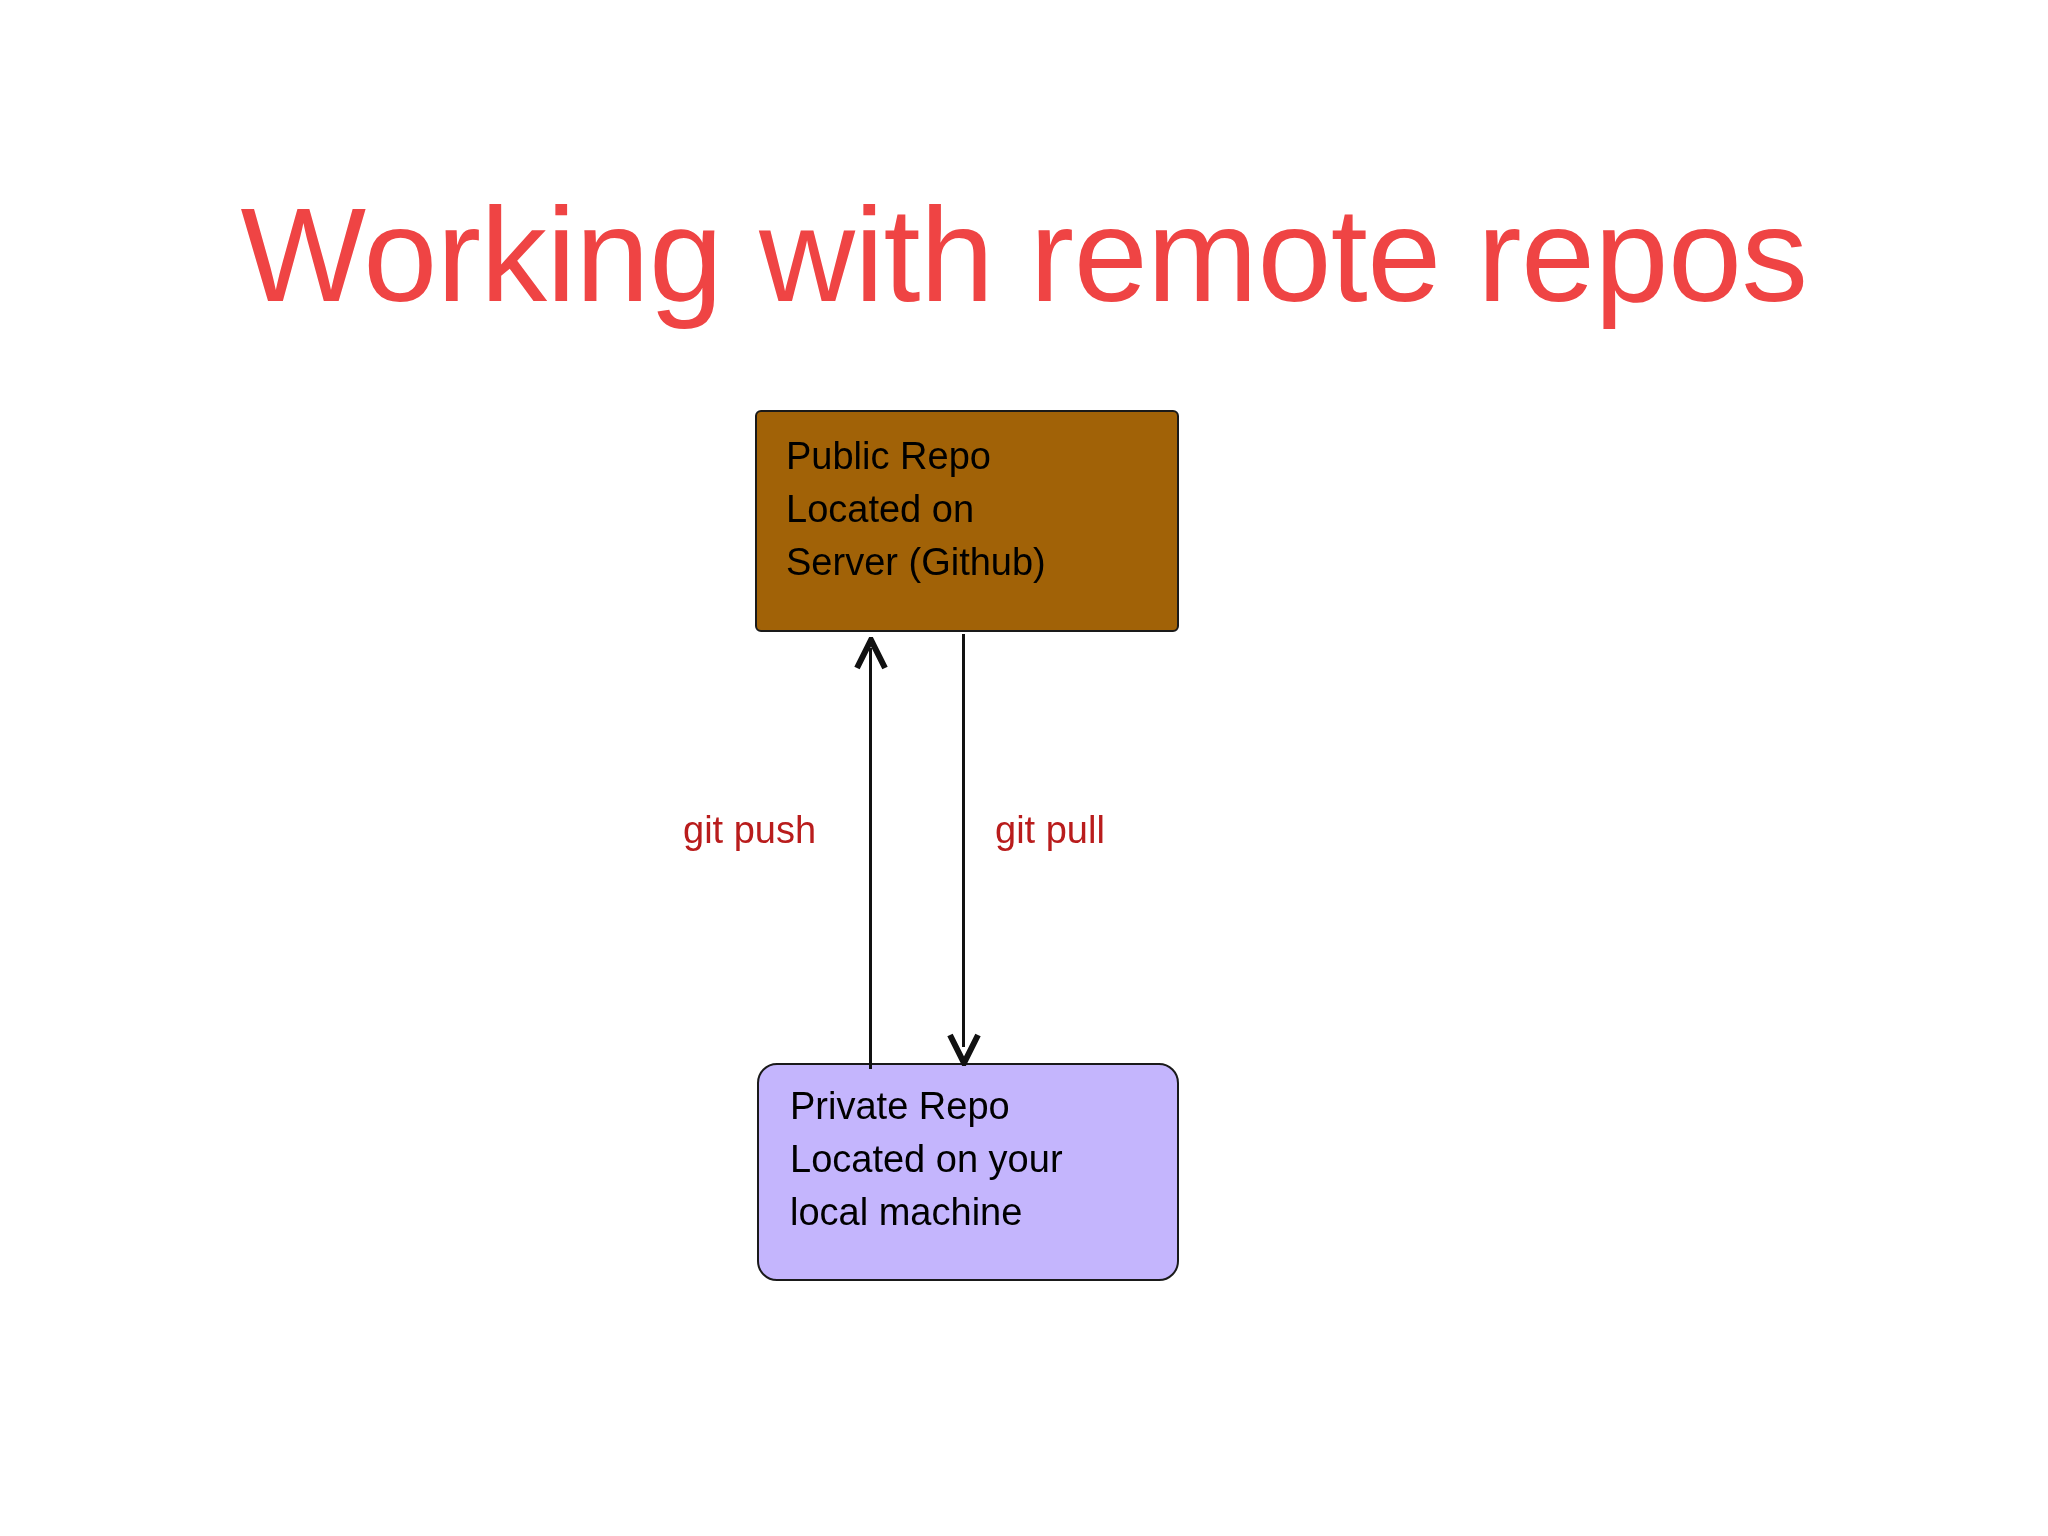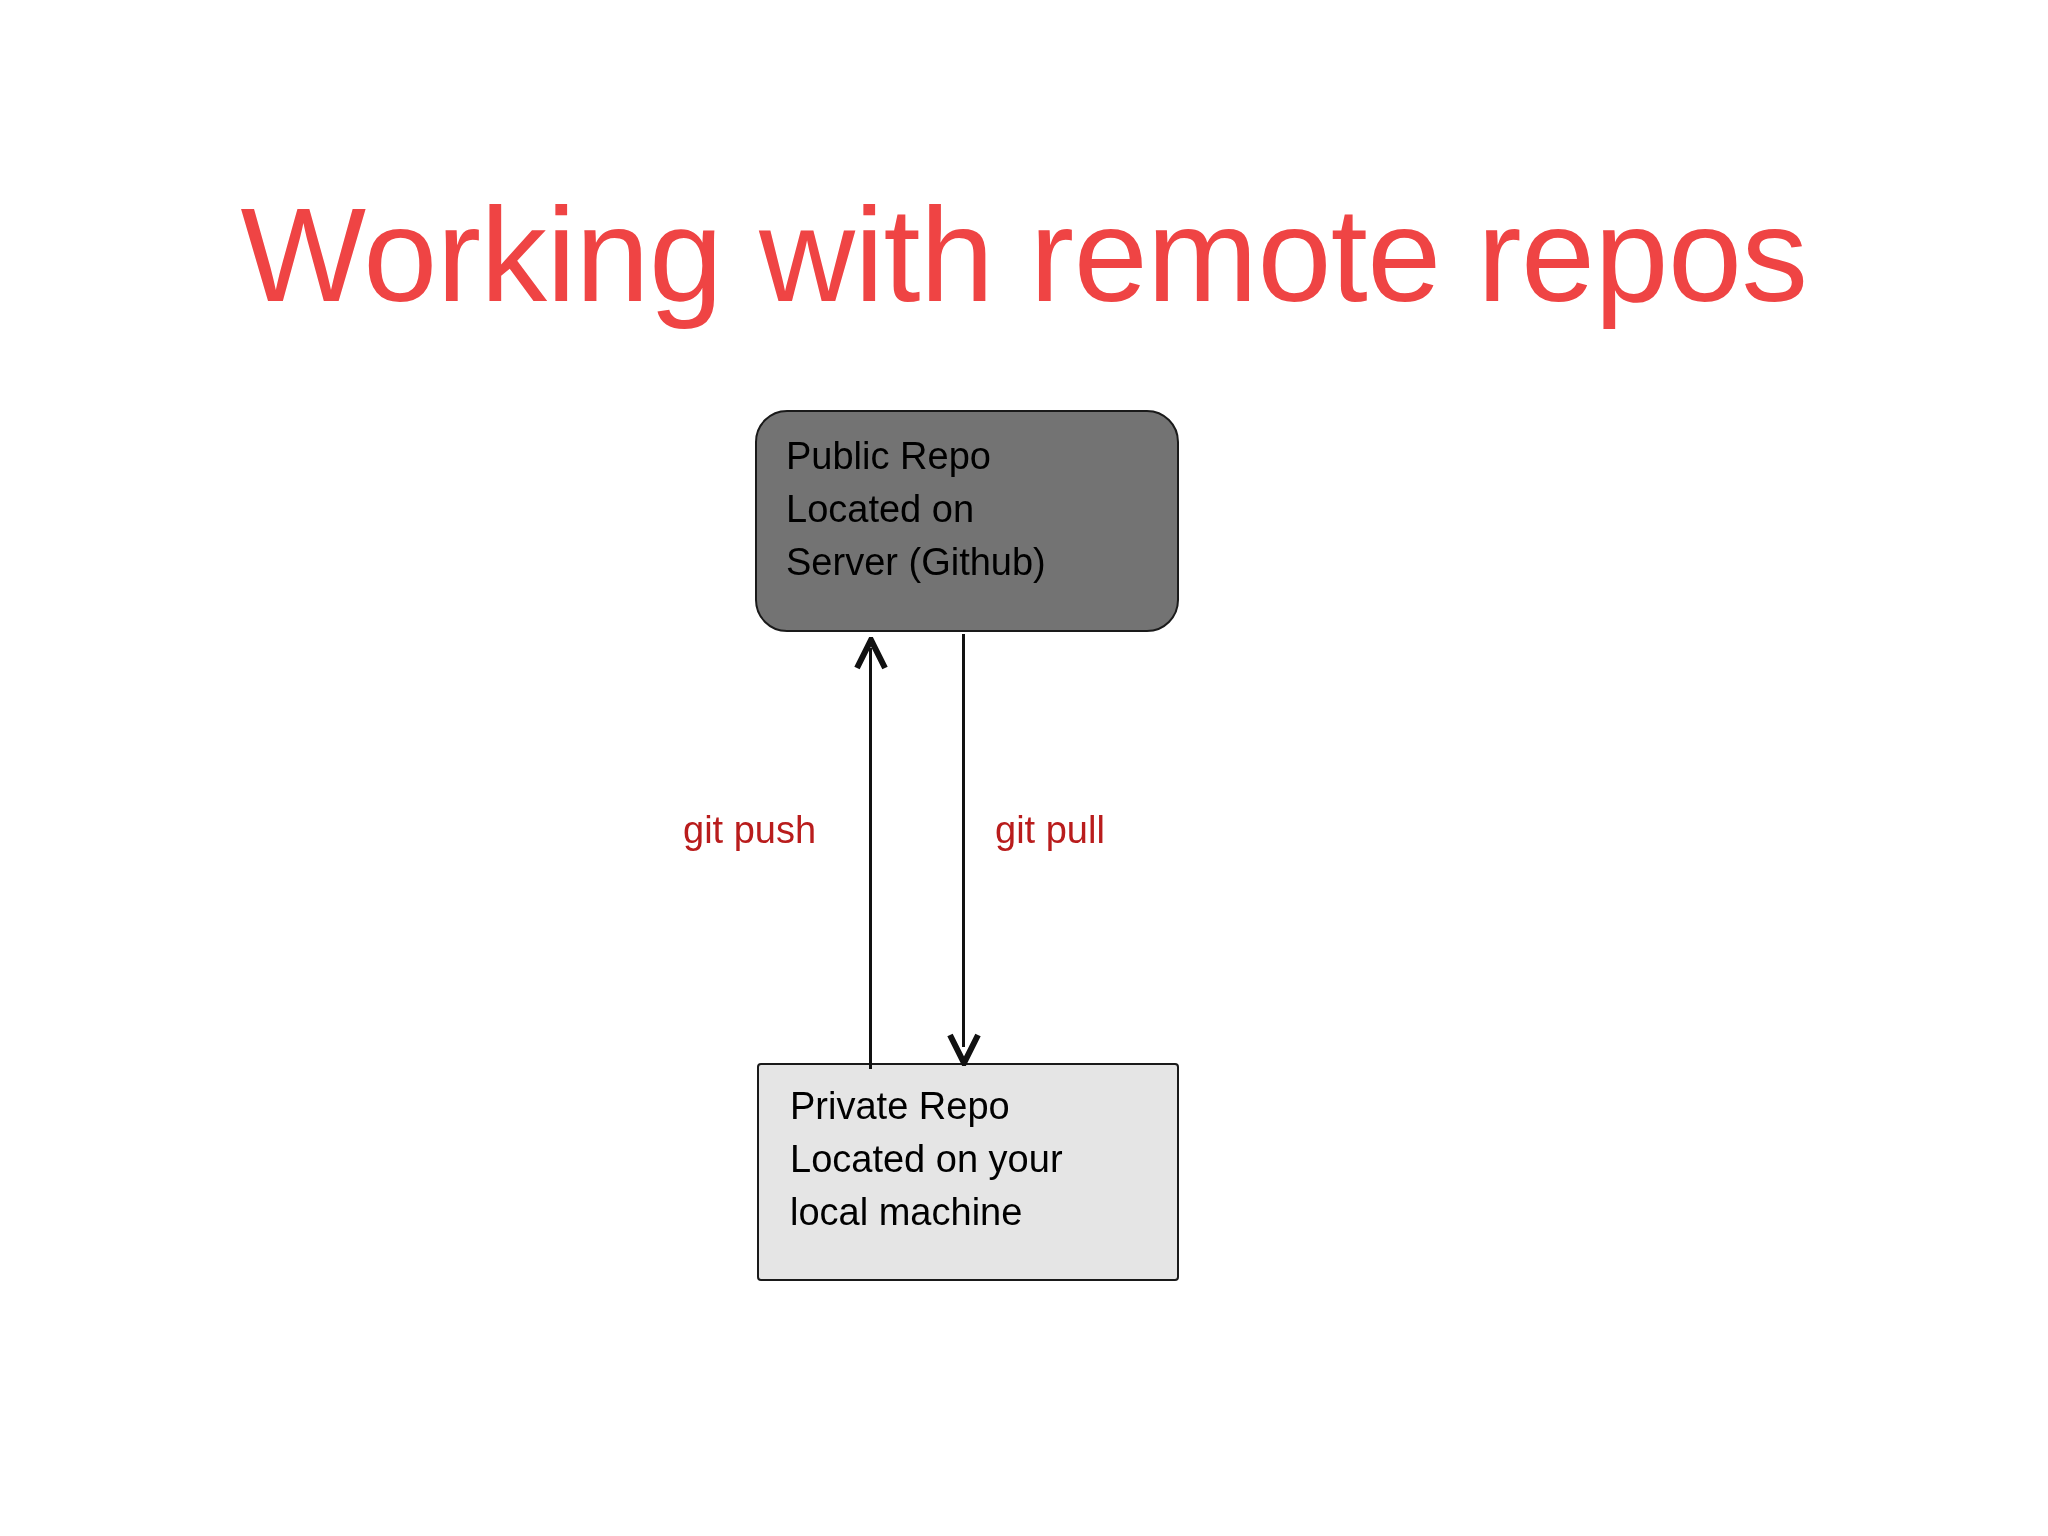--- a/index.html
+++ b/index.html
@@ -42,30 +42,30 @@
     border: 2px solid #1a1a1a;
     border-radius: 26px;
     display: block;
     overflow: hidden;
   }
   .node-public {
     left: 755px;
     top: 410px;
     width: 424px;
     height: 222px;
-    background: #737373;
-    border-radius: 32px;
+    background: #a16207;
+    border-radius: 6px;
   }
   .node-private {
     left: 757px;
     top: 1063px;
     width: 422px;
     height: 218px;
-    background: #e5e5e5;
-    border-radius: 4px;
+    background: #c4b5fd;
+    border-radius: 20px;
   }
   .node-text {
     position: absolute;
     left: 29px;
     top: 18px;
     font-size: 38px;
     line-height: 53px;
     color: #000000;
     white-space: pre;
     text-align: left;

